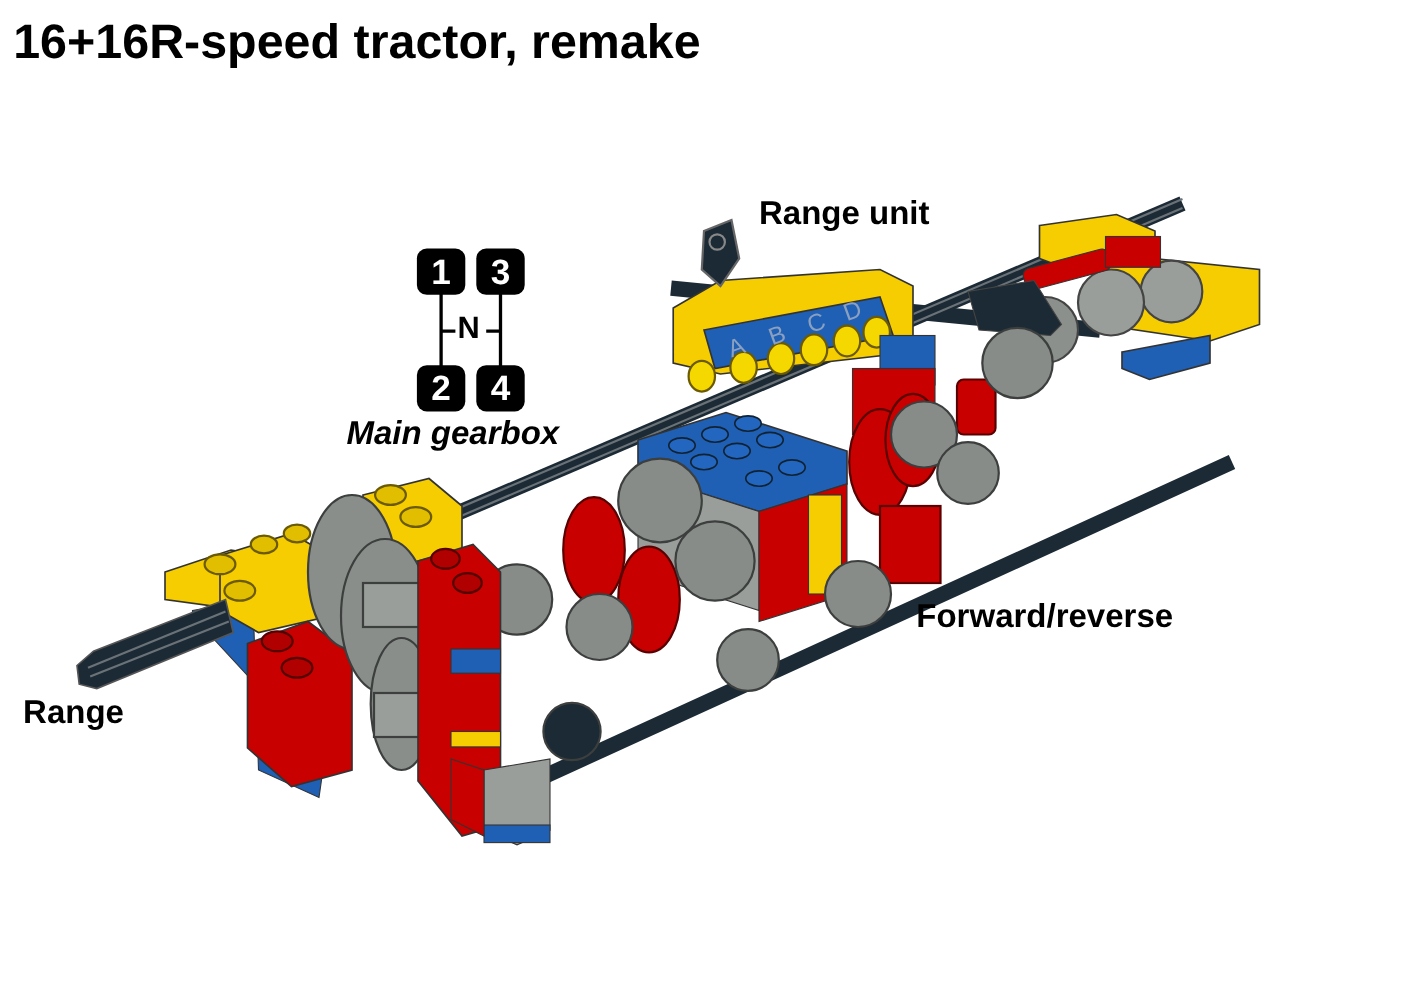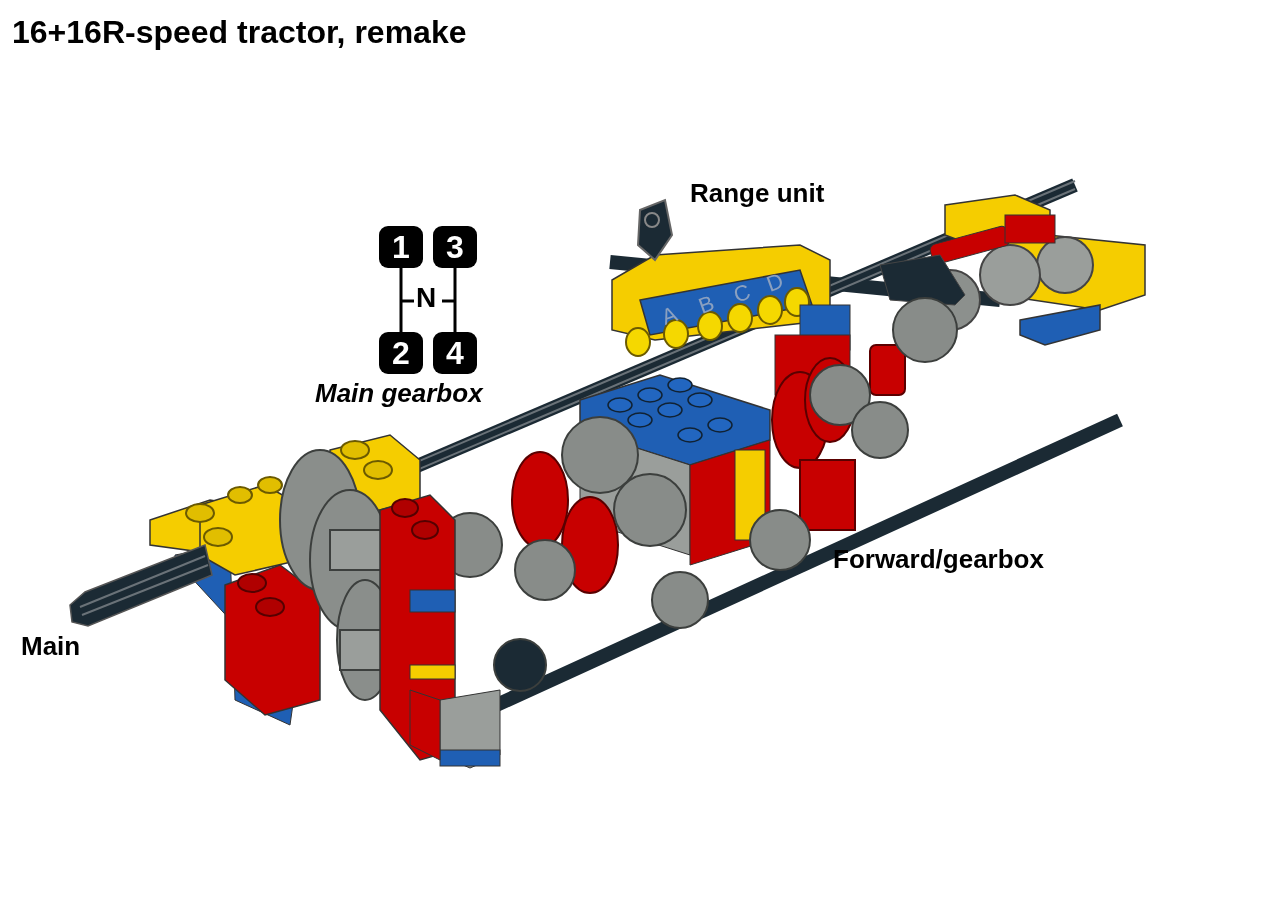--- a/index.html
+++ b/index.html
@@ -1,18 +1,18 @@
 <!DOCTYPE html>
 <html><head>
 <meta charset="utf-8">
 <style>
   html,body{margin:0;padding:0;background:#ffffff;}
   body{width:1276px;height:900px;position:relative;overflow:hidden;font-family:"Liberation Sans",sans-serif;}
-  .title{position:absolute;left:12px;top:14px;font-size:32px;font-weight:bold;color:#000;letter-spacing:0px;}
-  .label{position:absolute;font-size:26px;font-weight:bold;color:#000;white-space:nowrap;}
+  .title{position:absolute;left:12px;top:14px;font-size:44px;font-weight:bold;color:#000;letter-spacing:0px;}
+  .label{position:absolute;font-size:30px;font-weight:bold;color:#000;white-space:nowrap;}
   .shift{position:absolute;left:376px;top:226px;width:104px;height:146px;}
   .gear-box{position:absolute;width:44px;height:42px;background:#000;border-radius:9px;color:#fff;font-size:32px;font-weight:bold;display:flex;align-items:center;justify-content:center;}
   .n-label{position:absolute;left:40px;top:56px;font-size:28px;font-weight:bold;color:#000;}
   svg.model{position:absolute;left:0;top:0;}
 </style>
 </head>
 <body>
 
 <div class="title">16+16R-speed tractor, remake</div>
 
@@ -155,14 +155,14 @@
   </svg>
   <div class="gear-box" style="left:3px;top:0px">1</div>
   <div class="gear-box" style="left:57px;top:0px">3</div>
   <div class="gear-box" style="left:3px;top:106px">2</div>
   <div class="gear-box" style="left:57px;top:106px">4</div>
   <div class="n-label">N</div>
 </div>
 
 <div class="label" style="left:690px;top:178px;">Range unit</div>
 <div class="label" style="left:315px;top:378px;font-style:italic;">Main gearbox</div>
-<div class="label" style="left:833px;top:544px;">Forward/gearbox</div>
-<div class="label" style="left:21px;top:631px;">Main</div>
+<div class="label" style="left:833px;top:544px;">Forward/reverse</div>
+<div class="label" style="left:21px;top:631px;">Range</div>
 
 </body></html>

